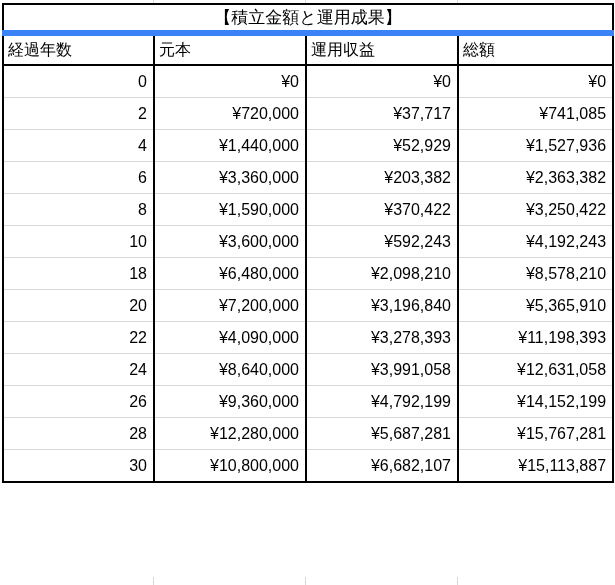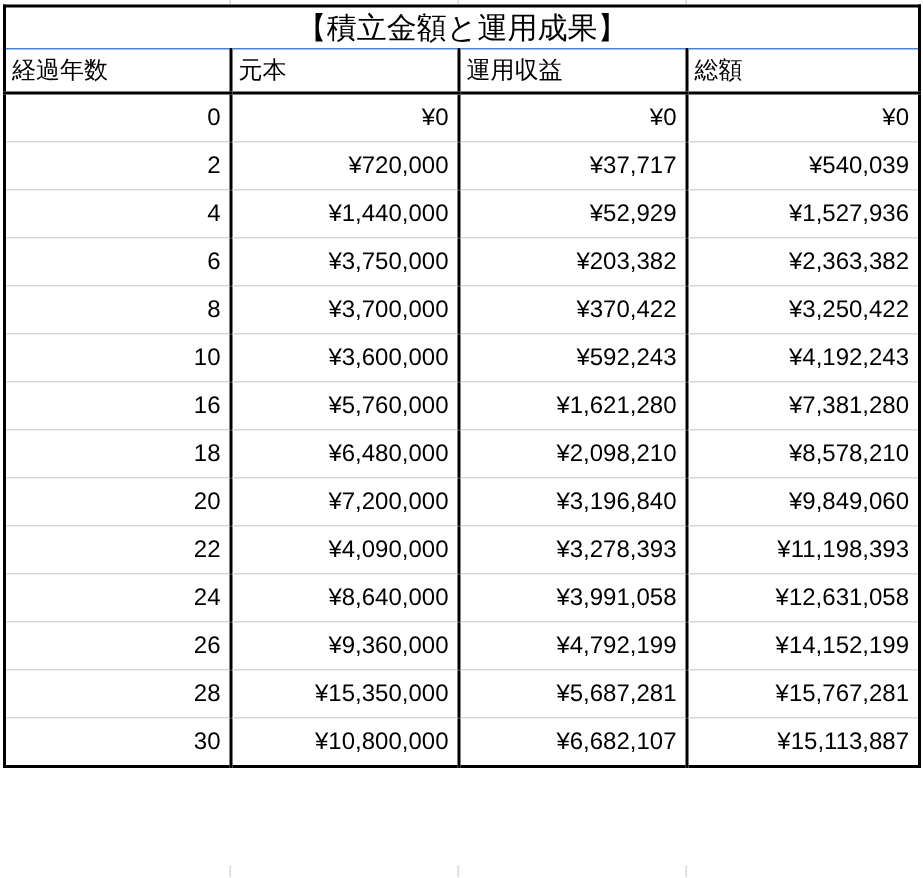--- a/index.html
+++ b/index.html
@@ -43,25 +43,25 @@
   table.results col.c-principal { width: 152px; }
   table.results col.c-income    { width: 152px; }
   table.results col.c-total     { width: 155px; }
 
   
   table.results { border: 2px solid #000000; }
 
   
   tr.title-row th {
     height: 25px;
-    font-size: 20px;
+    font-size: 17px;
     font-weight: normal;
     text-align: center;
     vertical-align: middle;
-    border-bottom: 1px solid #3b82f6;
+    border-bottom: 6px solid #3b82f6;
     padding: 0;
     white-space: nowrap;
     overflow: hidden;
   }
 
   
   tr.header-row th {
     height: 28px;
     font-size: 16px;
     font-weight: normal;
@@ -124,63 +124,57 @@
         <tr>
           <td>0</td>
           <td>¥0</td>
           <td>¥0</td>
           <td>¥0</td>
         </tr>
         <tr>
           <td>2</td>
           <td>¥720,000</td>
           <td>¥37,717</td>
-          <td>¥540,039</td>
+          <td>¥741,085</td>
         </tr>
         <tr>
           <td>4</td>
           <td>¥1,440,000</td>
           <td>¥52,929</td>
           <td>¥1,527,936</td>
         </tr>
         <tr>
           <td>6</td>
-          <td>¥3,750,000</td>
+          <td>¥3,360,000</td>
           <td>¥203,382</td>
           <td>¥2,363,382</td>
         </tr>
         <tr>
           <td>8</td>
-          <td>¥3,700,000</td>
+          <td>¥1,590,000</td>
           <td>¥370,422</td>
           <td>¥3,250,422</td>
         </tr>
         <tr>
           <td>10</td>
           <td>¥3,600,000</td>
           <td>¥592,243</td>
           <td>¥4,192,243</td>
         </tr>
         <tr>
-          <td>16</td>
-          <td>¥5,760,000</td>
-          <td>¥1,621,280</td>
-          <td>¥7,381,280</td>
-        </tr>
-        <tr>
           <td>18</td>
           <td>¥6,480,000</td>
           <td>¥2,098,210</td>
           <td>¥8,578,210</td>
         </tr>
         <tr>
           <td>20</td>
           <td>¥7,200,000</td>
           <td>¥3,196,840</td>
-          <td>¥9,849,060</td>
+          <td>¥5,365,910</td>
         </tr>
         <tr>
           <td>22</td>
           <td>¥4,090,000</td>
           <td>¥3,278,393</td>
           <td>¥11,198,393</td>
         </tr>
         <tr>
           <td>24</td>
           <td>¥8,640,000</td>
@@ -188,21 +182,21 @@
           <td>¥12,631,058</td>
         </tr>
         <tr>
           <td>26</td>
           <td>¥9,360,000</td>
           <td>¥4,792,199</td>
           <td>¥14,152,199</td>
         </tr>
         <tr>
           <td>28</td>
-          <td>¥15,350,000</td>
+          <td>¥12,280,000</td>
           <td>¥5,687,281</td>
           <td>¥15,767,281</td>
         </tr>
         <tr>
           <td>30</td>
           <td>¥10,800,000</td>
           <td>¥6,682,107</td>
           <td>¥15,113,887</td>
         </tr>
       </tbody>

